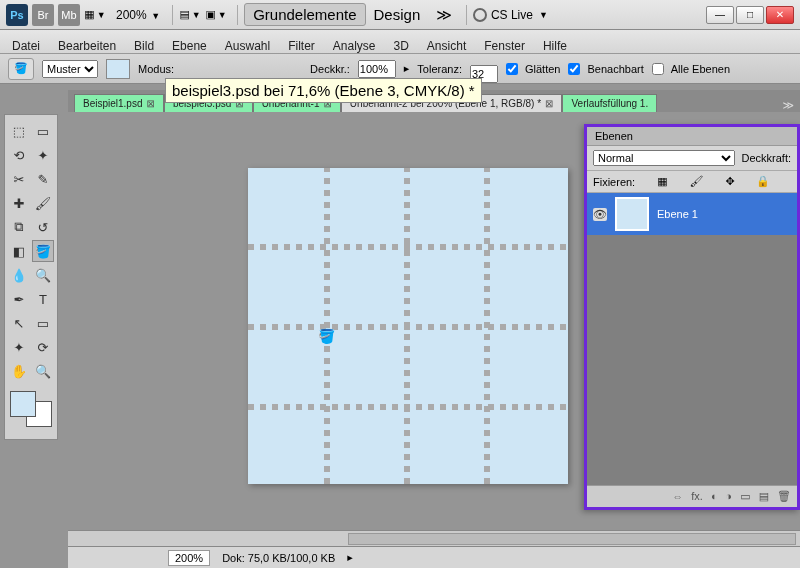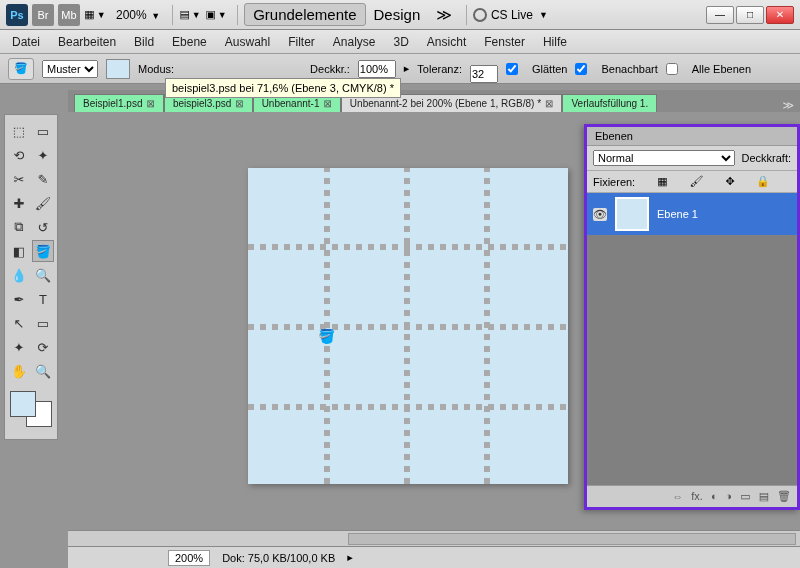--- a/index.html
+++ b/index.html
@@ -12,27 +12,27 @@
 .titlebar .drop{ font-size:9px; margin-left:2px;}
 .titlebar .sep{ width:1px; height:20px; background:#aaa; margin:0 6px;}
 .titlebar .ws{ padding:2px 8px; font-size:15px; border-radius:3px;}
 .ws.active{ background:#ccc; border:1px solid #999;}
 .spacer{flex:1;}
 .cslive{ display:flex; align-items:center; font-size:12px; gap:4px; margin-right:8px;}
 .circ{width:14px;height:14px;border:2px solid #666;border-radius:50%;}
 .winbtns{display:flex;gap:2px;}
 .winbtn{width:28px;height:18px;border:1px solid #888;border-radius:2px;display:flex;align-items:center;justify-content:center;font-size:10px;background:linear-gradient(#fff,#ddd);}
 .winbtn.close{background:linear-gradient(#f88,#d33);color:#fff;border-color:#a33;}
-.menubar{height:24px;background:linear-gradient(#e6e6e6,#d6d6d6);display:flex;align-items:center;padding:0 12px;gap:18px;border-bottom:1px solid #999;}
+.menubar{height:24px;background:linear-gradient(#e6e6e6,#d6d6d6);display:flex;align-items:flex-end;padding:0 12px;gap:18px;border-bottom:1px solid #999;}
 .menubar span{font-size:12px;color:#222;}
 .optbar{height:30px;background:linear-gradient(#d8d8d8,#c8c8c8);display:flex;align-items:center;padding:0 8px;gap:8px;border-bottom:1px solid #888;font-size:11px;}
 .optbar .toolico{width:26px;height:22px;border:1px solid #999;background:#ddd;border-radius:3px;display:flex;align-items:center;justify-content:center;}
 .optbar select,.optbar input[type=text]{font-size:11px;height:18px;}
 .swatch{width:24px;height:20px;background:#cfe6f5;border:1px solid #888;}
-.tooltip{position:absolute;left:165px;top:78px;background:#ffffe1;border:1px solid #888;padding:3px 6px;font-size:11px;z-index:20;}
+.tooltip{position:absolute;left:165px;top:78px;background:#ffffe1;border:1px solid #888;padding:3px 6px;font-size:15px;z-index:20;}
 .tabbar{position:absolute;left:68px;top:90px;right:0;height:22px;background:#8a8a8a;display:flex;align-items:flex-end;padding-left:6px;gap:0;}
 .tab{background:#86efac;border:1px solid #777;border-bottom:none;padding:3px 8px;font-size:10px;color:#222;display:flex;align-items:center;gap:4px;}
 .tab.active{background:#ddd;}
 .tab .x{font-size:10px;color:#555;}
 .tabbar .dbl{margin-left:auto;margin-right:6px;color:#ddd;font-size:11px;}
 .toolbox{position:absolute;left:4px;top:114px;width:54px;background:#d0d0d0;border:1px solid #888;padding:4px 2px;}
 .toolbox .row{display:flex;}
 .tool{width:24px;height:22px;margin:1px;display:flex;align-items:center;justify-content:center;font-size:13px;color:#333;border:1px solid transparent;}
 .tool.sel{background:#bbb;border:1px solid #888;}
 .fgbg{position:relative;width:46px;height:40px;margin:6px auto;}
@@ -51,21 +51,21 @@
 .layers{position:absolute;right:0;top:124px;width:216px;background:#d6d6d6;border:3px solid #6d28d9;box-shadow:-2px 2px 6px rgba(0,0,0,.3);}
 .layers .hdr{background:#bbb;padding:3px 8px;font-size:11px;border-bottom:1px solid #999;}
 .layers .row1{display:flex;align-items:center;padding:4px 6px;gap:6px;font-size:11px;border-bottom:1px solid #aaa;justify-content:space-between;}
 .layers select{font-size:11px;flex:1;}
 .layers .row2{display:flex;align-items:center;padding:4px 6px;gap:22px;font-size:11px;border-bottom:1px solid #aaa;}
 .layer{display:flex;align-items:center;background:#3a75d6;color:#fff;padding:4px 6px;gap:8px;font-size:11px;}
 .layer .eye{width:14px;color:#333;background:#ddd;border-radius:2px;text-align:center;}
 .layer .thumb{width:34px;height:34px;background:#cfe6f5;border:2px solid #fff;}
 .layers .body{height:250px;background:#808080;}
 .layers .ftr{display:flex;justify-content:flex-end;gap:8px;padding:4px 6px;background:#ccc;border-top:1px solid #999;font-size:11px;color:#555;}
-.chk{display:flex;align-items:center;gap:14px;}
+.chk{display:flex;align-items:center;gap:7px;}
 input[type=checkbox]{width:12px;height:12px;}
 </style>
 </head>
 <body>
 
 <div class="titlebar">
   <div class="ico ps">Ps</div>
   <div class="ico sq">Br</div>
   <div class="ico sq">Mb</div>
   <div class="ico">▦<span class="drop">▼</span></div>

